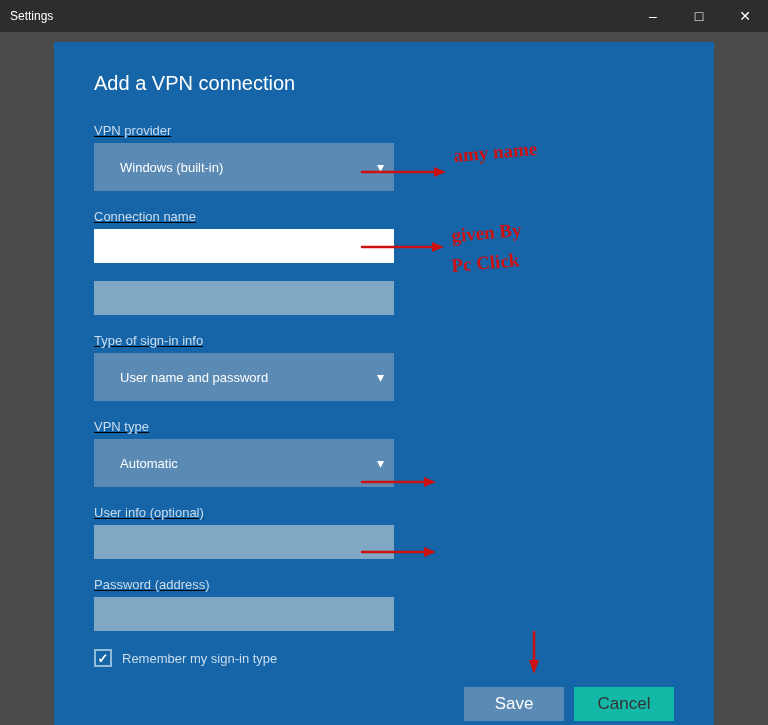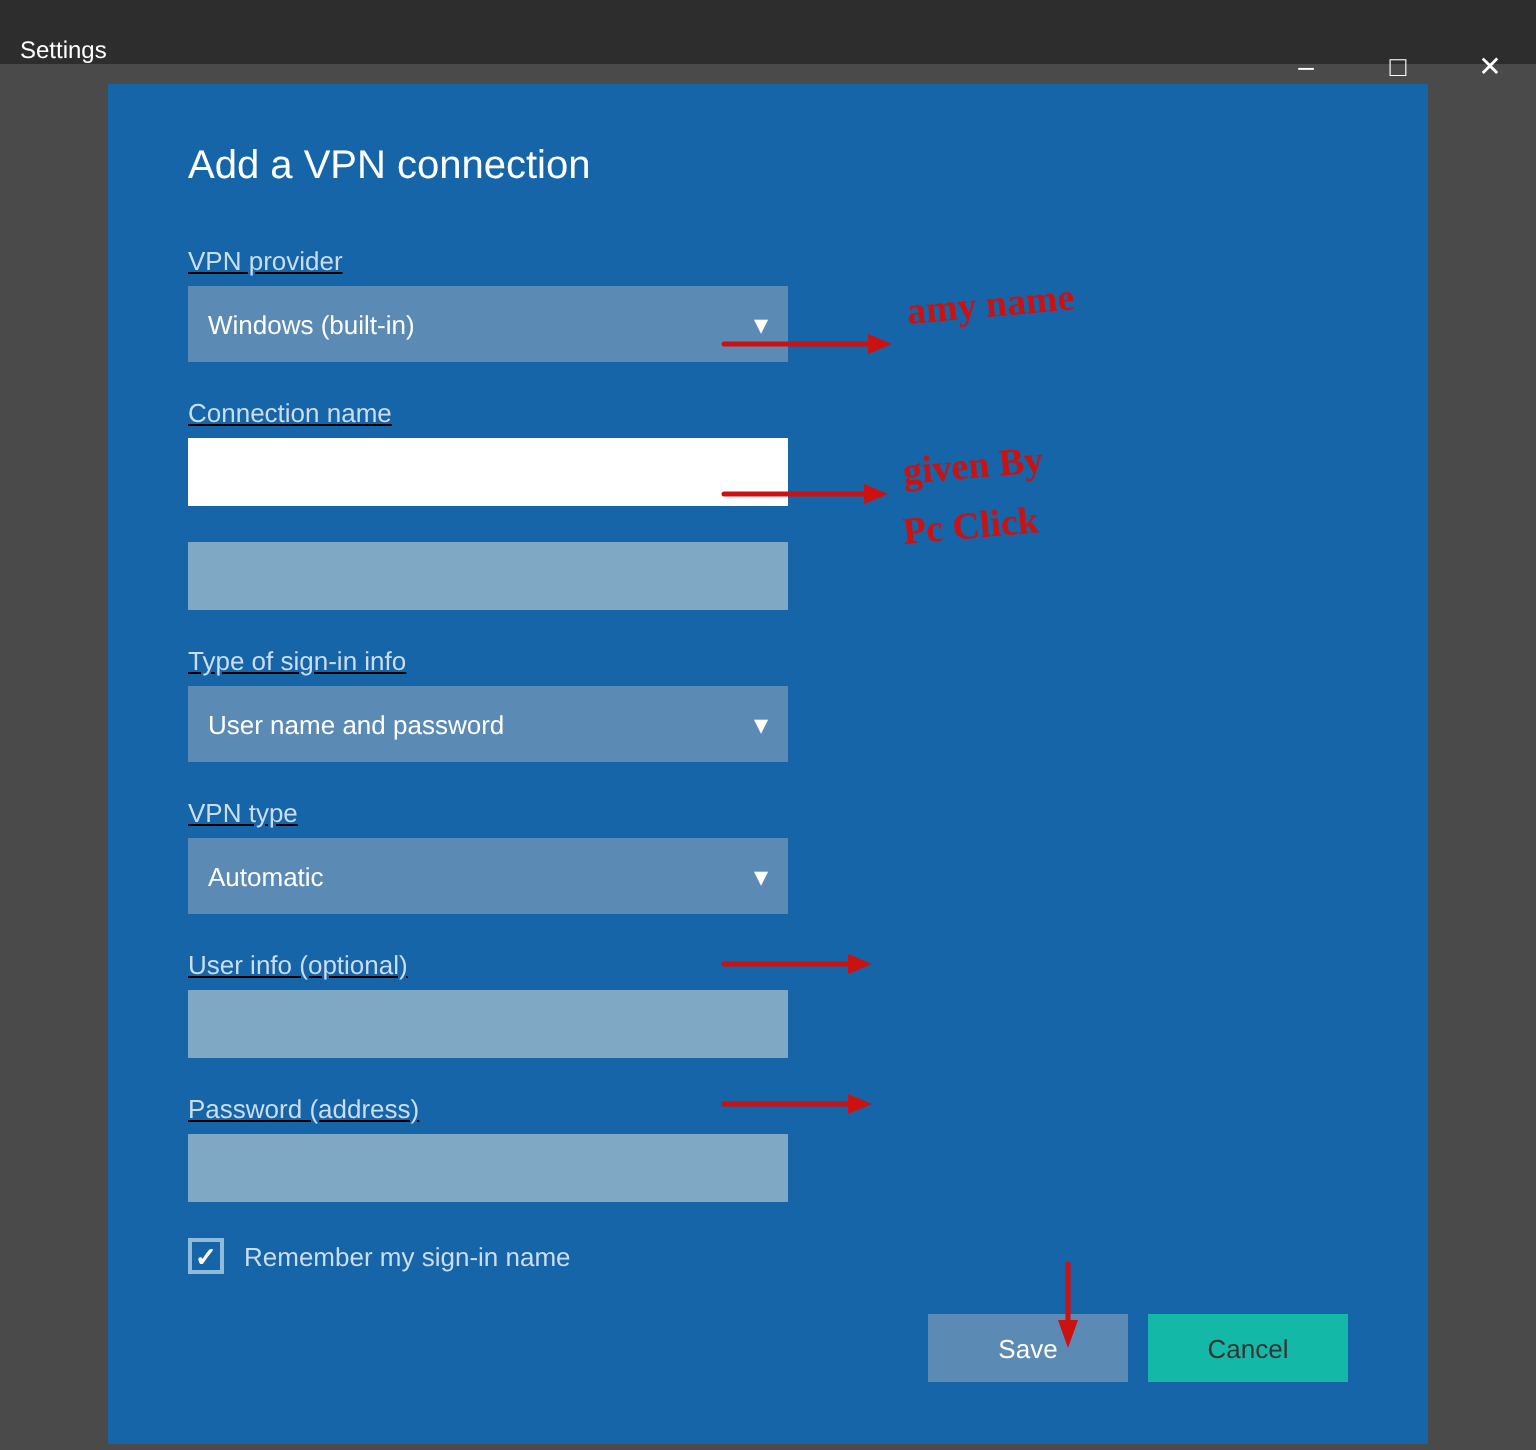--- a/index.html
+++ b/index.html
@@ -11,21 +11,21 @@
       overflow: hidden;
     }
 
     .titlebar {
       width: 100%;
       height: 32px;
       background: #2d2d2d;
       display: flex;
       align-items: center;
       justify-content: space-between;
-      padding: 17px 0 0 10px;
+      padding: 0 0 0 10px;
     }
 
     .titlebar-title {
       color: #fff;
       font-size: 12px;
     }
 
     .titlebar-controls {
       display: flex;
       height: 100%;
@@ -65,26 +65,26 @@
 
     .field-label {
       color: #cde;
       font-size: 13px;
       margin-bottom: 5px;
       display: block;
     }
 
     .field-select {
       width: 300px;
-      height: 38px;
+      height: 48px;
       background: #5b8ab5;
       border: none;
       color: #fff;
       font-size: 13px;
-      padding: 0 10px;
+      padding: 0 26px;
       appearance: none;
       -webkit-appearance: none;
       cursor: pointer;
       position: relative;
     }
 
     .select-wrapper {
       position: relative;
       width: 300px;
     }
@@ -156,21 +156,21 @@
       display: flex;
       justify-content: flex-end;
       gap: 10px;
       margin-top: 10px;
     }
 
     .btn {
       width: 100px;
       height: 34px;
       border: none;
-      font-size: 13px;
+      font-size: 17px;
       cursor: pointer;
       font-family: 'Segoe UI', Arial, sans-serif;
     }
 
     .btn-save {
       background: #5b8ab5;
       color: #fff;
     }
 
     .btn-cancel {
@@ -243,21 +243,21 @@
     <input type="text" class="field-input" value="" style="">
   </div>
 
   <div class="field-group">
     <label class="field-label">Password (address)</label>
     <input type="password" class="field-input" value="" style="">
   </div>
 
   <div class="checkbox-row">
     <div class="checkbox-custom checked"></div>
-    <span class="checkbox-label">Remember my sign-in name</span>
+    <span class="checkbox-label">Remember my sign-in type</span>
   </div>
 
   <div class="btn-row">
     <button class="btn btn-save">Save</button>
     <button class="btn btn-cancel">Cancel</button>
   </div>
 
   <svg class="annotations" xmlns="http://www.w3.org/2000/svg">
 
     <line x1="308" y1="130" x2="380" y2="130" stroke="#cc1111" stroke-width="2.5" stroke-linecap="round"></line>

